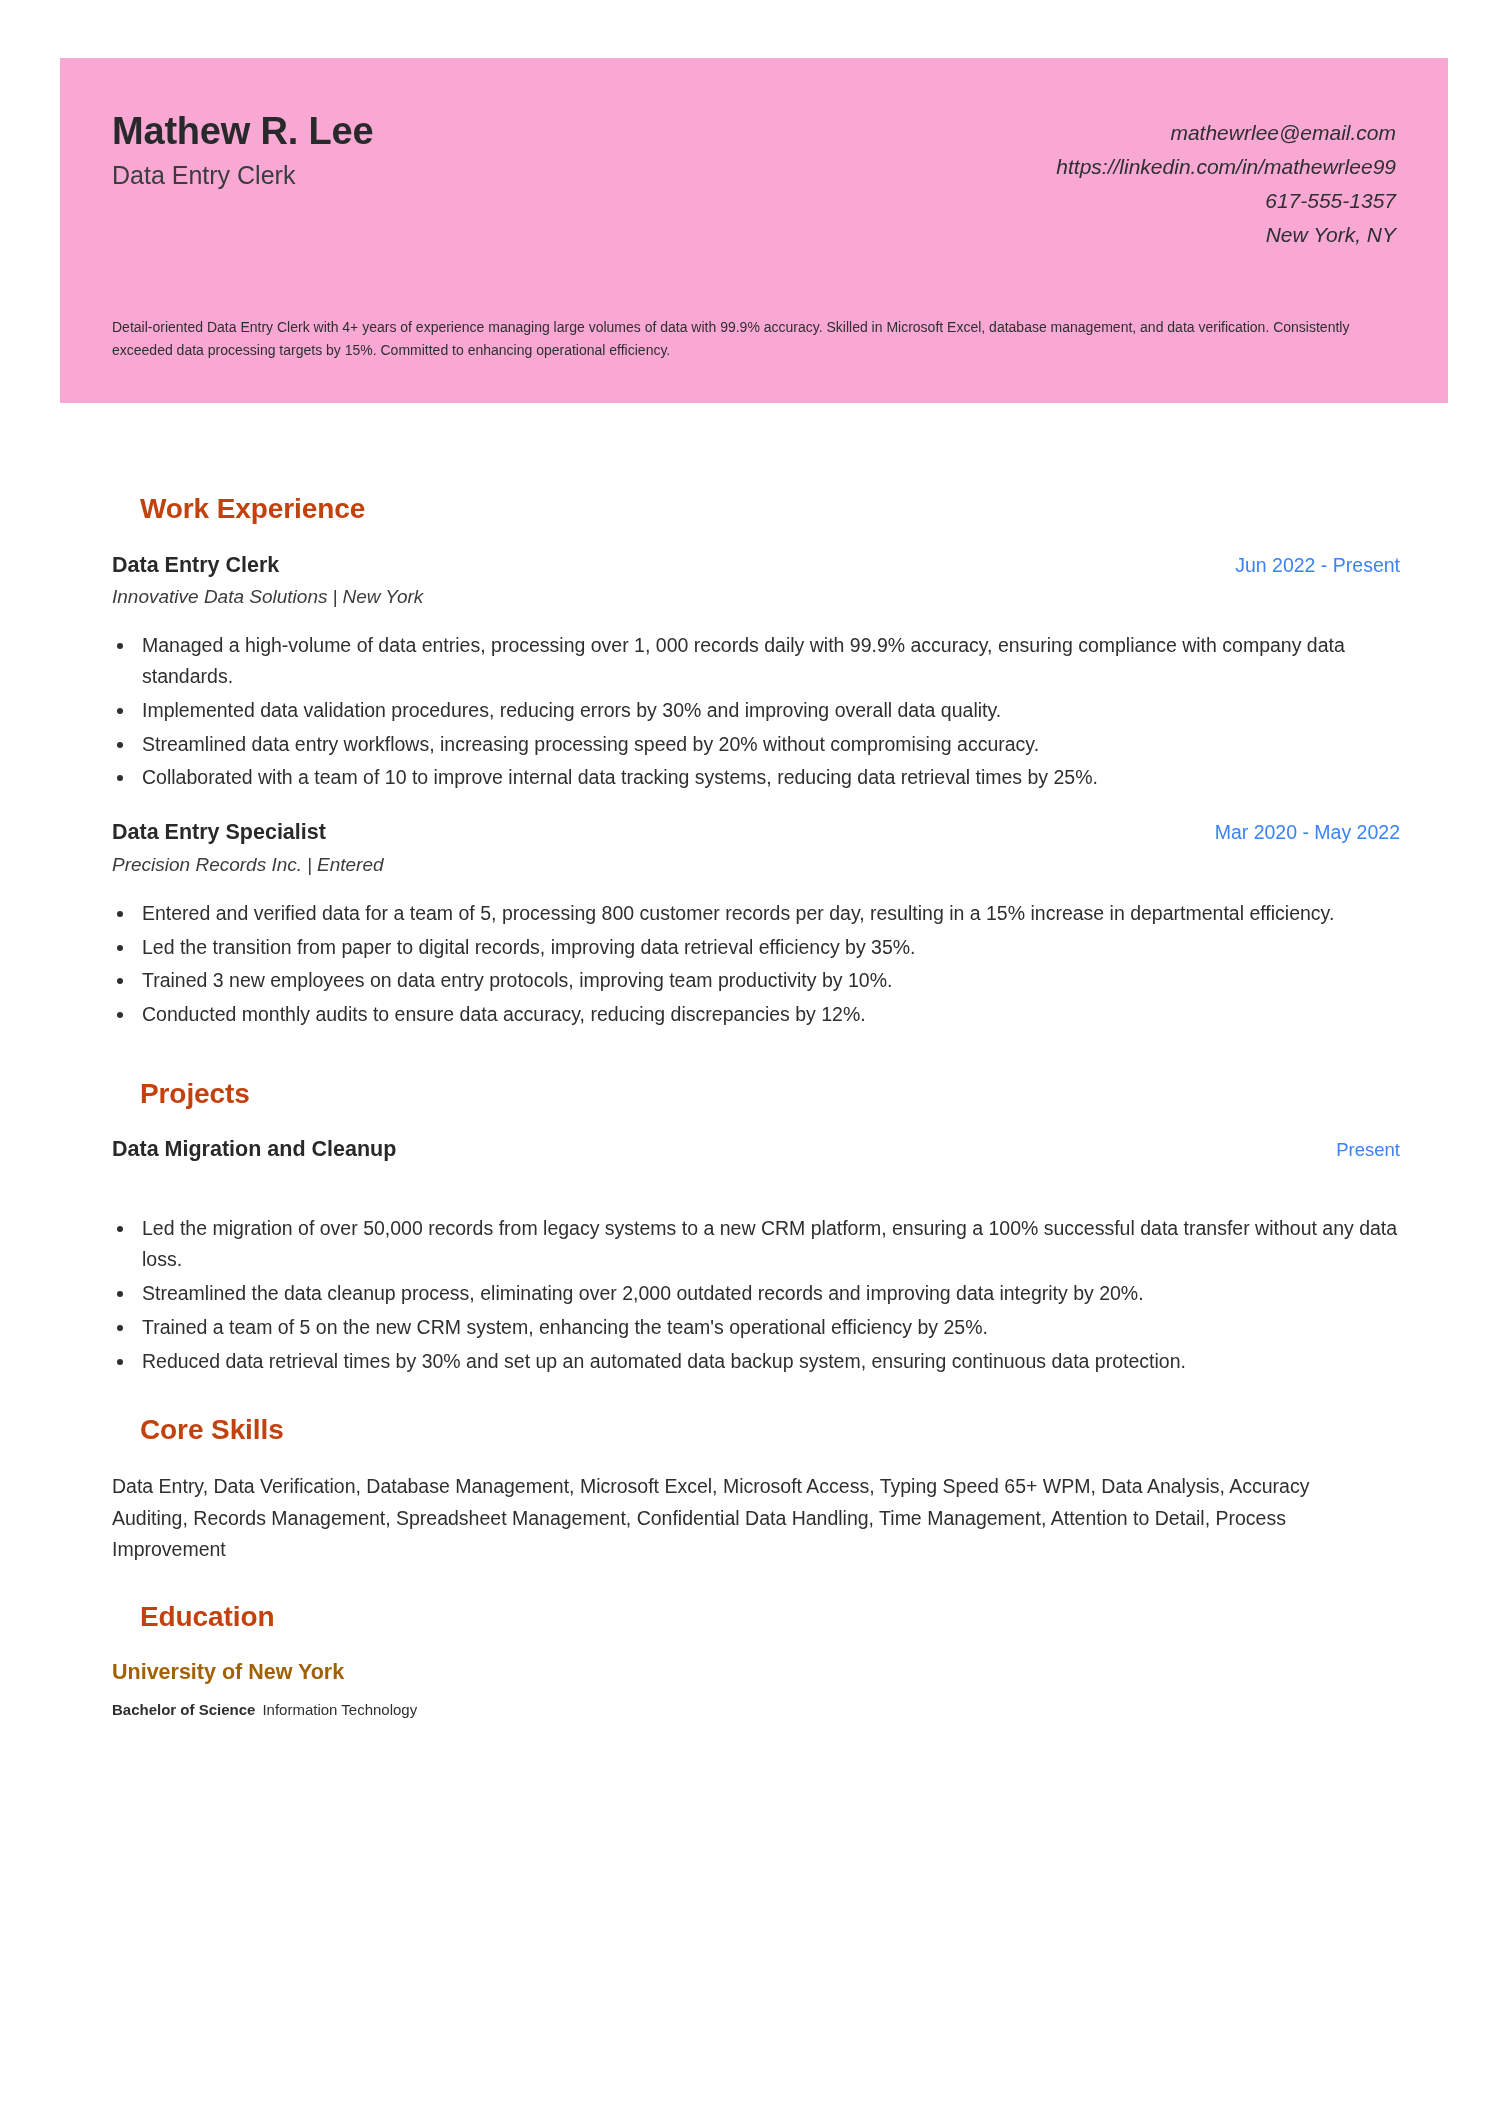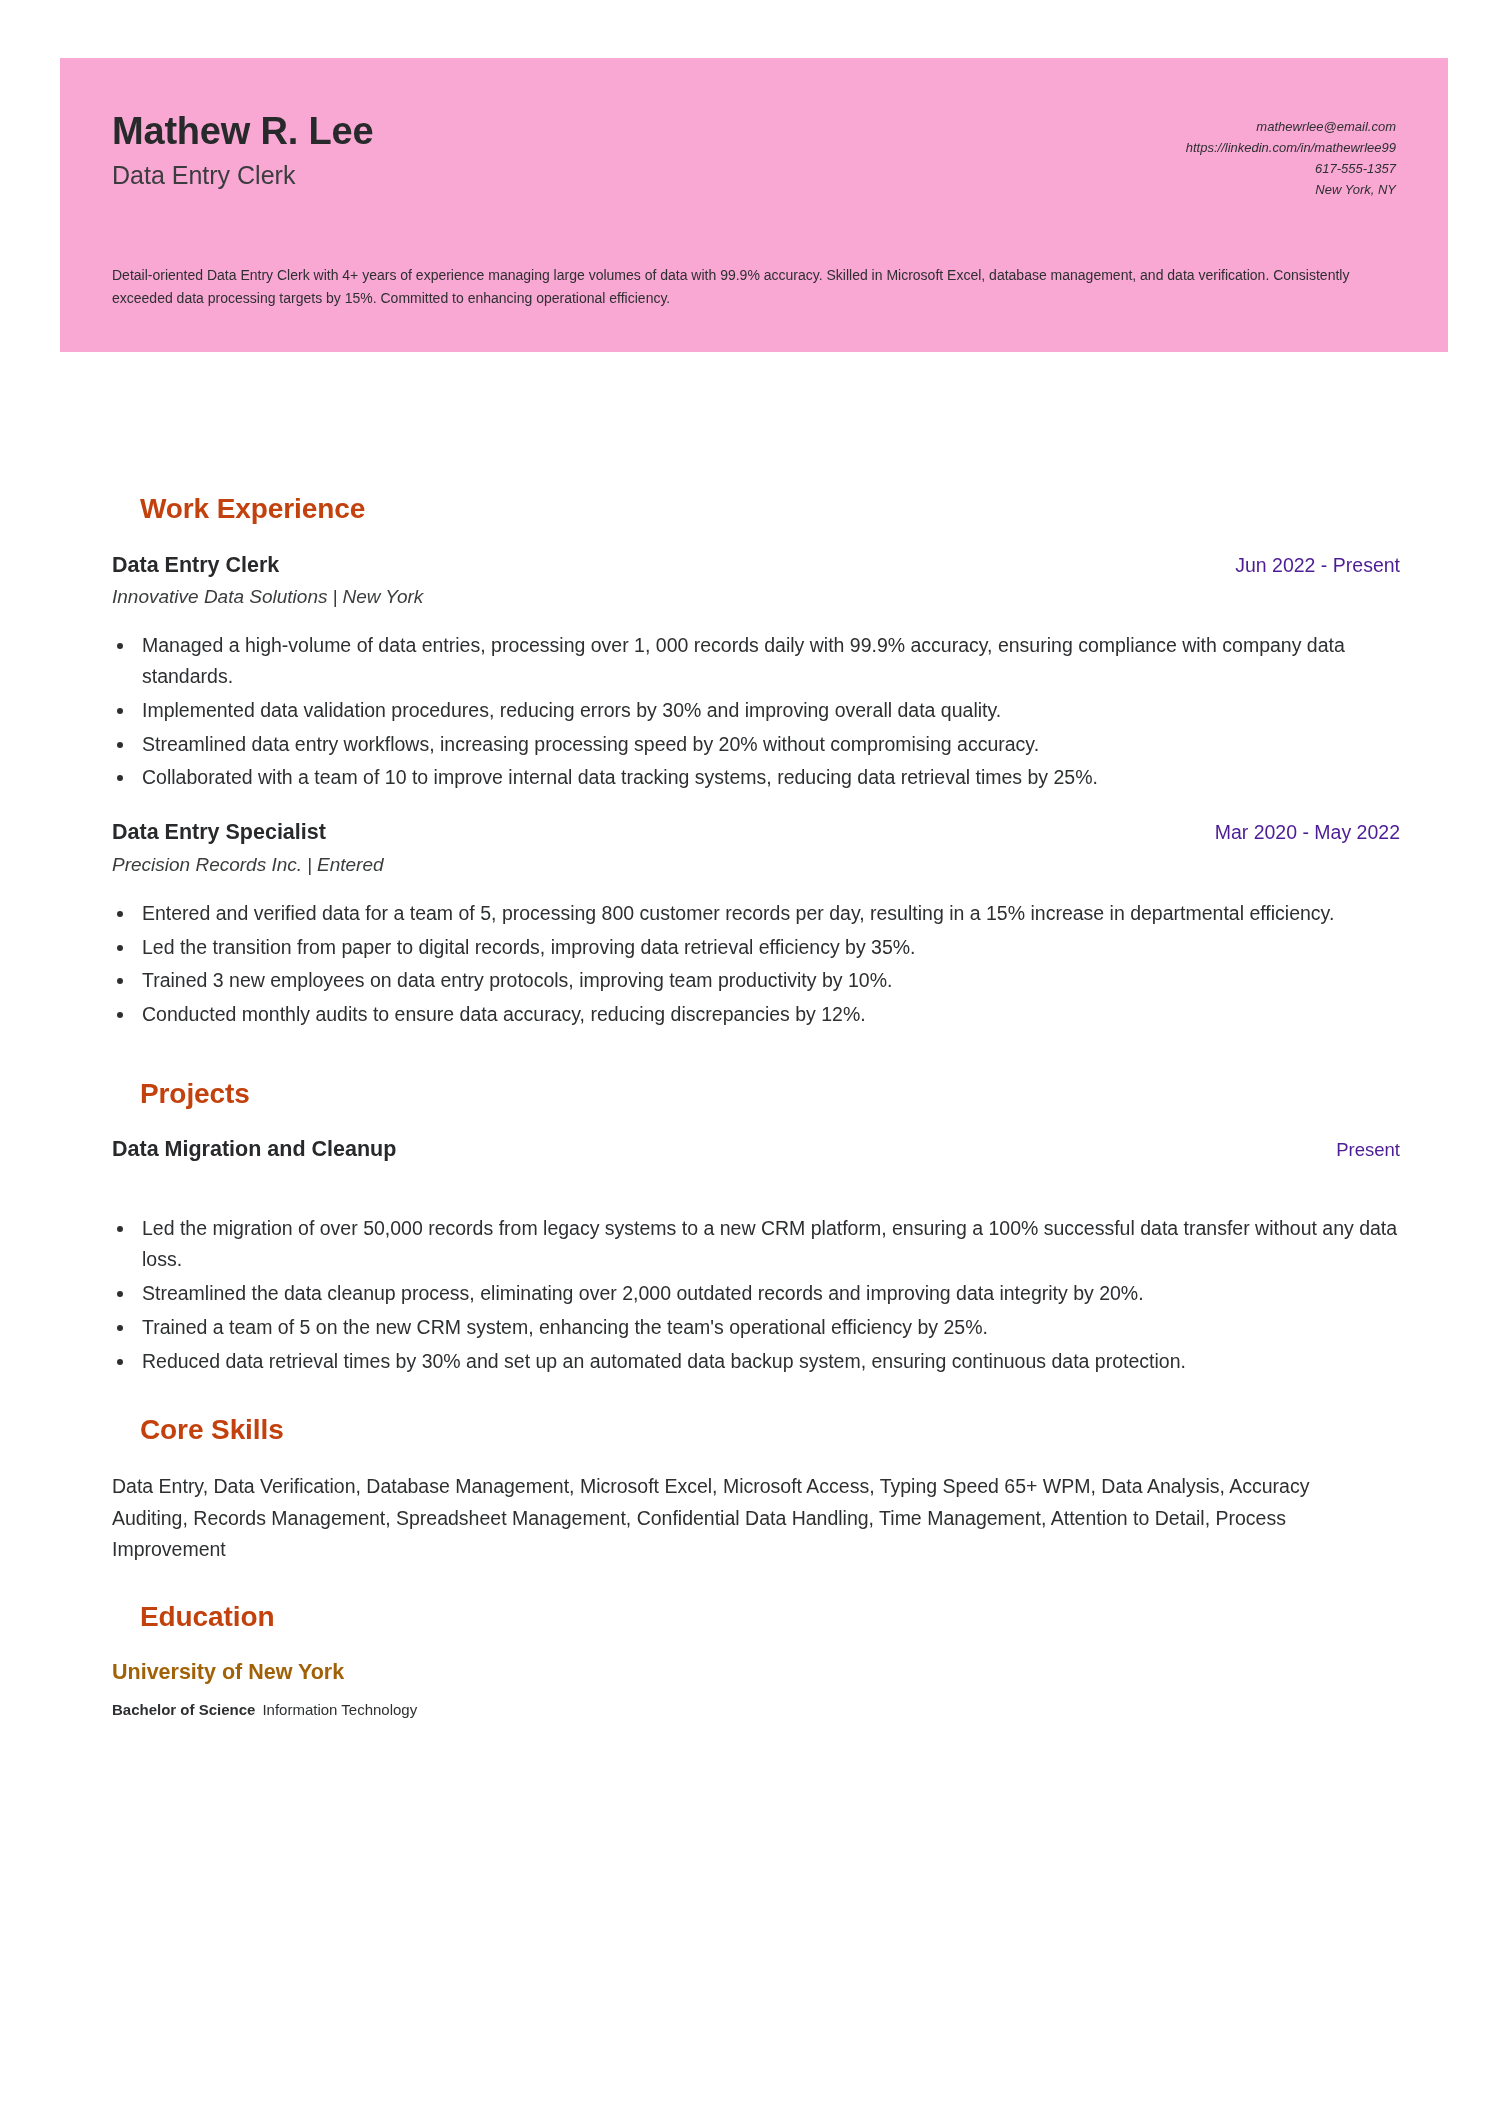--- a/index.html
+++ b/index.html
@@ -54,21 +54,21 @@
     font-size: 25px;
     font-weight: 400;
     color: #3a3c3e;
     margin-top: 7px;
     line-height: 1.2;
   }
 
   .contact-block {
     text-align: right;
     font-style: italic;
-    font-size: 13px;
+    font-size: 21px;
     line-height: 1.62;
     color: #2d2f31;
     padding-top: 8px;
   }
   .contact-line { white-space: nowrap; }
 
   .summary {
     margin-top: 64px;
     font-size: 14px;
     line-height: 1.62;
@@ -106,21 +106,21 @@
   .entry-role {
     font-size: 21.5px;
     font-weight: 700;
     color: #27292b;
     line-height: 1.25;
   }
 
   .entry-date {
     font-size: 19.5px;
     font-weight: 400;
-    color: #4c1d95;
+    color: #3b82f6;
     white-space: nowrap;
     padding-left: 24px;
   }
 
   .entry-date.small { font-size: 18.5px; text-align: center; }
 
   .entry-sub {
     font-size: 19px;
     font-style: italic;
     color: #3a3c3e;

